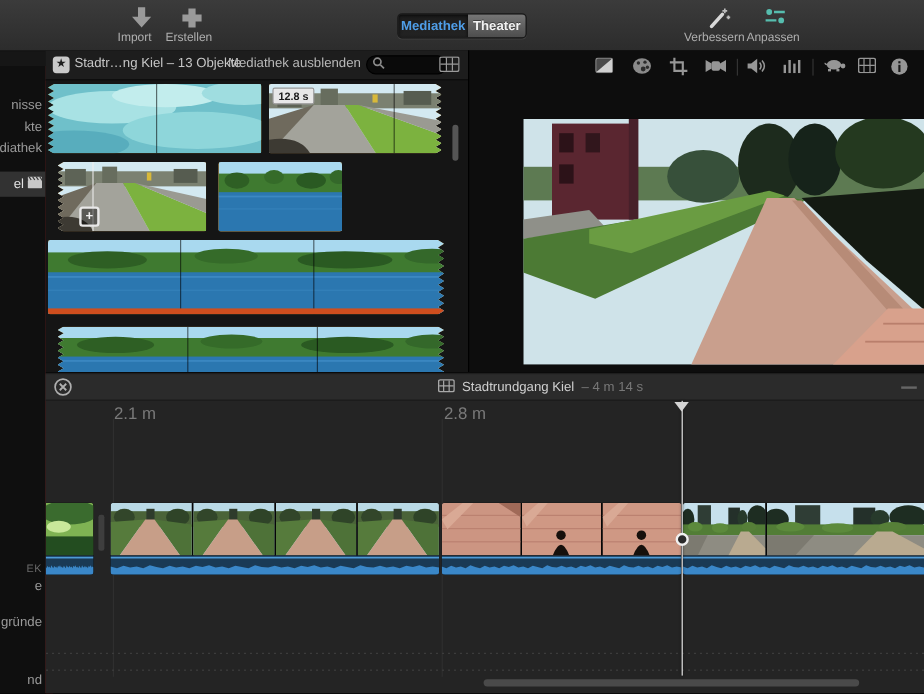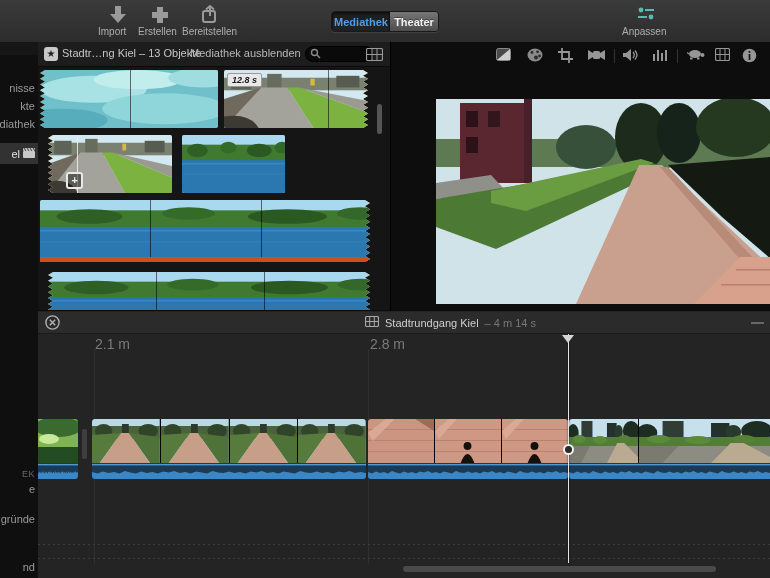--- a/index.html
+++ b/index.html
@@ -33,21 +33,21 @@
               color:#1d1d1d;font-size:10px;line-height:14px;text-align:center;}
   .browser-title{position:absolute;left:24px;top:5px;font-size:11px;color:#c6c6c6;white-space:nowrap;}
   .filter{position:absolute;left:152px;top:5px;font-size:11px;color:#b8b8b8;white-space:nowrap;display:flex;gap:5px;}
   .stepper{display:inline-flex;flex-direction:column;justify-content:center;gap:1px;padding-top:1px;}
   .stepper i{width:0;height:0;border-left:3px solid transparent;border-right:3px solid transparent;}
   .stepper .up{border-bottom:4px solid #8a8a8a;}
   .stepper .dn{border-top:4px solid #8a8a8a;}
   .search{position:absolute;left:267px;top:4px;width:62px;height:14px;background:#0a0a0a;border:1px solid #000;
           border-radius:8px;display:flex;align-items:center;padding-left:4px;}
   .search input{background:transparent;border:0;outline:none;color:#ddd;font-size:10px;width:44px;padding:0;}
-  .clip{position:absolute;border-radius:2px;overflow:hidden;background:#a16207;font-style:italic;}
+  .clip{position:absolute;border-radius:2px;overflow:hidden;background:#a16207;}
   .clip svg,.tclip svg{display:block;}
   .jag-l{clip-path:polygon(5px 0,100% 0,100% 100%,5px 100%,0 95%,5px 90%,0 85%,5px 80%,0 75%,5px 70%,0 65%,5px 60%,0 55%,5px 50%,0 45%,5px 40%,0 35%,5px 30%,0 25%,5px 20%,0 15%,5px 10%,0 5%);}
   .jag-r{clip-path:polygon(0 0,calc(100% - 5px) 0,100% 5%,calc(100% - 5px) 10%,100% 15%,calc(100% - 5px) 20%,100% 25%,calc(100% - 5px) 30%,100% 35%,calc(100% - 5px) 40%,100% 45%,calc(100% - 5px) 50%,100% 55%,calc(100% - 5px) 60%,100% 65%,calc(100% - 5px) 70%,100% 75%,calc(100% - 5px) 80%,100% 85%,calc(100% - 5px) 90%,100% 95%,calc(100% - 5px) 100%,0 100%);}
   .jag-lr{clip-path:polygon(5px 0,calc(100% - 5px) 0,100% 5%,calc(100% - 5px) 10%,100% 15%,calc(100% - 5px) 20%,100% 25%,calc(100% - 5px) 30%,100% 35%,calc(100% - 5px) 40%,100% 45%,calc(100% - 5px) 50%,100% 55%,calc(100% - 5px) 60%,100% 65%,calc(100% - 5px) 70%,100% 75%,calc(100% - 5px) 80%,100% 85%,calc(100% - 5px) 90%,100% 95%,calc(100% - 5px) 100%,5px 100%,0 95%,5px 90%,0 85%,5px 80%,0 75%,5px 70%,0 65%,5px 60%,0 55%,5px 50%,0 45%,5px 40%,0 35%,5px 30%,0 25%,5px 20%,0 15%,5px 10%,0 5%);}
   .dur-badge{position:absolute;left:3px;top:3px;background:#e8e8e8;color:#1a1a1a;font-size:9px;font-weight:bold;
              padding:1px 4px;border-radius:2px;border:1px solid #999;}
   .add-badge{position:absolute;left:18px;bottom:4px;width:13px;height:13px;border:2px solid #e8e8e8;border-radius:3px;
              background:rgba(0,0,0,.45);color:#f0f0f0;font-size:11px;line-height:12px;text-align:center;font-weight:bold;}
   .skimline{position:absolute;width:1px;background:rgba(240,240,240,.85);}
   .vdiv{position:absolute;top:0;bottom:0;width:1px;background:rgba(0,0,0,.55);}
@@ -213,39 +213,39 @@
       <span>Import</span>
     </div>
     <div class="tool-btn" style="left:138px;width:44px;">
       <span class="ic">
         <svg width="18" height="19" viewBox="0 0 18 19" style="margin:0 auto;display:block">
             <path d="M6,2 h6 v5 h5 v6 h-5 v5 h-6 v-5 H1 v-6 h5 z" fill="#9a9a9a"></path>
           </svg>
       </span>
       <span>Erstellen</span>
     </div>
-    <div class="tool-btn" style="left:182px;width:56px;">
-      <span class="ic">
-        <svg width="20" height="19" viewBox="0 0 20 19" style="margin:0 auto;display:block">
-            <rect x="3" y="6" width="12" height="11" rx="2" fill="none" stroke="#9a9a9a" stroke-width="2"></rect>
-            <path d="M10,11 V1 M6,4.5 L10,1 L14,4.5" fill="none" stroke="#9a9a9a" stroke-width="2"></path>
-          </svg>
-      </span>
-      <span>Bereitstellen</span>
-    </div>
 
     <div class="seg">
       <div class="s0">
           <span>Mediathek</span>
         </div>
       <div class="s1">
           <span>Theater</span>
         </div>
     </div>
 
+    <div class="tool-btn" style="left:570px;width:60px;">
+      <span class="ic">
+        <svg width="22" height="19" viewBox="0 0 22 19" style="margin:0 auto;display:block">
+            <path d="M4,17 L13,7" stroke="#d8d8d8" stroke-width="3" stroke-linecap="round"></path>
+            <path d="M15,2 v4 M13,4 h4 M18,8 v3 M16.5,9.5 h3" stroke="#bdbdbd" stroke-width="1.4"></path>
+          </svg>
+      </span>
+      <span>Verbessern</span>
+    </div>
     <div class="tool-btn" style="left:622px;width:48px;">
       <span class="ic">
         <svg width="22" height="19" viewBox="0 0 22 19" style="margin:0 auto;display:block">
             <circle cx="6" cy="5" r="2.4" fill="#56bdae"></circle>
             <path d="M10,5 H19" stroke="#56bdae" stroke-width="2"></path>
             <path d="M3,12 H12" stroke="#56bdae" stroke-width="2"></path>
             <circle cx="16" cy="12" r="2.4" fill="#56bdae"></circle>
           </svg>
       </span>
       <span>Anpassen</span>

